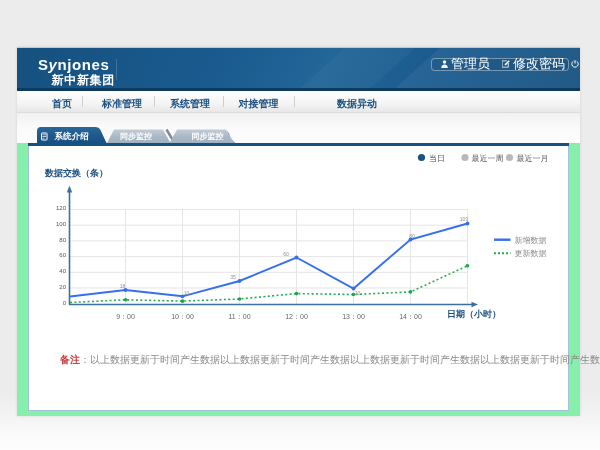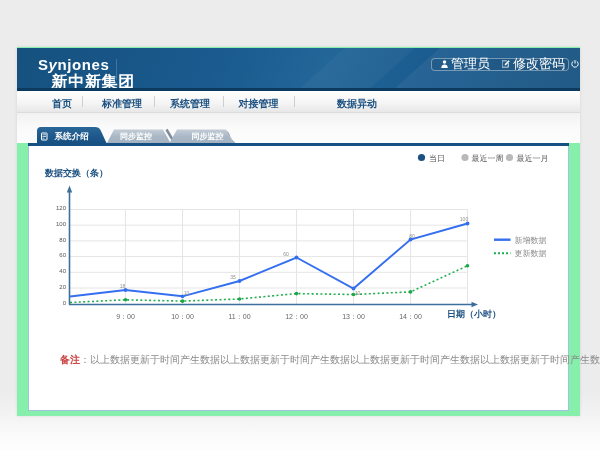--- a/index.html
+++ b/index.html
@@ -26,21 +26,21 @@
   .header .sheen2{
     position:absolute;left:300px;top:-25px;width:70px;height:100px;
     background:rgba(255,255,255,0.035);transform:skewX(-48deg);
   }
   .logo-en{
     position:absolute;left:21px;top:7.5px;color:#fff;font-weight:bold;
     font-size:15px;letter-spacing:0.6px;
   }
   .logo-cn{
     position:absolute;left:34.5px;top:23.5px;color:#fff;font-weight:bold;
-    font-size:16px;letter-spacing:0.7px;text-align:right;
+    font-size:12px;letter-spacing:0.7px;text-align:right;
   }
   .hdr-div{
     position:absolute;left:99px;top:11px;width:1px;height:21px;
     background:rgba(255,255,255,0.18);
   }
   .hdr-title{
     position:absolute;left:106px;top:17.5px;color:#fff;font-size:13.5px;
   }
   .pill{
     position:absolute;left:414px;top:9.5px;width:136px;height:11.5px;

